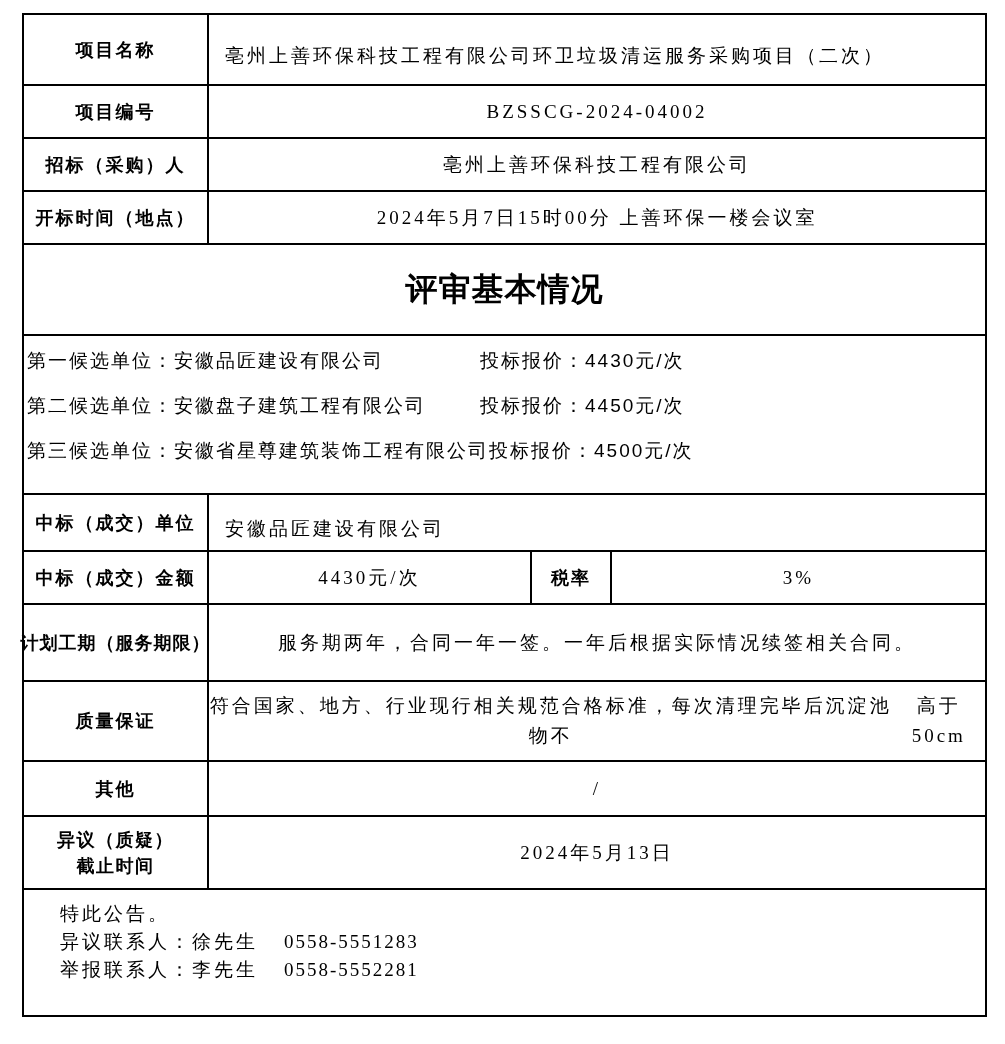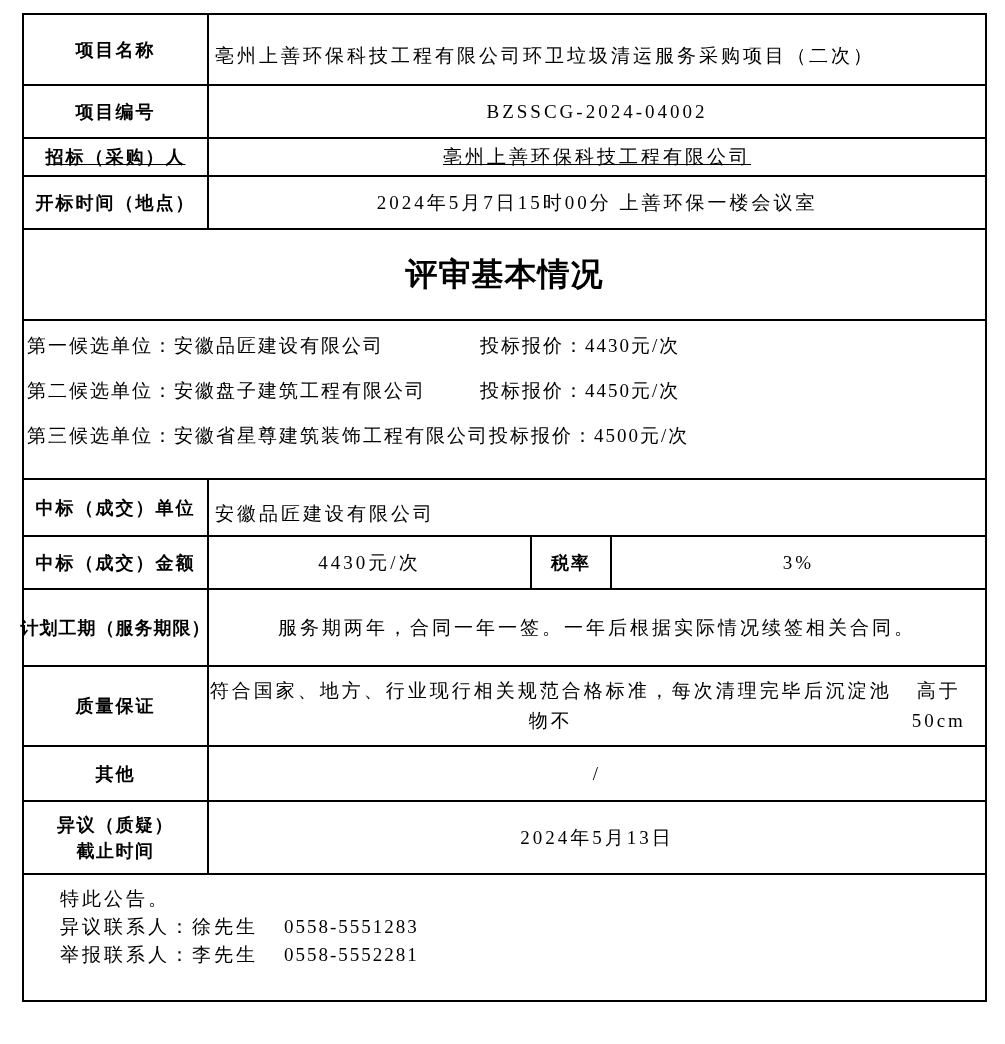--- a/index.html
+++ b/index.html
@@ -2,43 +2,43 @@
 <html><head>
 <meta charset="utf-8">
 <style>
   html,body{margin:0;padding:0;background:#ffffff;}
   .page{position:relative;width:1005px;height:1044px;background:#ffffff;color:#000;overflow:hidden;}
   .doc-table{position:absolute;left:22px;top:13px;width:965px;box-sizing:border-box;
              border:2px solid #000;background:#fff;}
   .row{display:flex;box-sizing:border-box;border-bottom:2px solid #000;}
   .row:last-child{border-bottom:none;}
   
-  .r1{height:71px;}  .r2{height:53px;}  .r3{height:38px;text-decoration:underline;}  .r4{height:53px;}
+  .r1{height:71px;}  .r2{height:53px;}  .r3{height:53px;}  .r4{height:53px;}
   .r5{height:91px;}  .r6{height:159px;} .r7{height:57px;}  .r8{height:53px;}
   .r9{height:77px;}  .r10{height:80px;} .r11{height:55px;} .r12{height:73px;}
   .r13{height:125px;}
   
   .label{width:185px;flex:0 0 185px;box-sizing:border-box;border-right:2px solid #000;
          display:flex;align-items:center;justify-content:center;text-align:center;
          font-family:"Liberation Sans",sans-serif;font-weight:bold;font-size:18px;
          letter-spacing:2px;overflow:visible;}
   .label.clip{white-space:nowrap;letter-spacing:1px;}
   .label.two-line{flex-direction:column;line-height:26px;letter-spacing:1.5px;}
   .value{flex:1 1 auto;display:flex;align-items:center;justify-content:center;text-align:center;
          font-family:"Liberation Serif",serif;font-size:19px;letter-spacing:3px;min-width:0;}
-  .value.left{justify-content:flex-start;padding-left:6px;text-align:left;margin-top:12px;}
+  .value.left{justify-content:flex-start;padding-left:16px;text-align:left;margin-top:12px;}
   .value.two-line{flex-direction:row;line-height:30px;}
   
   .title-row{align-items:center;justify-content:center;}
   .review-title{font-family:"Liberation Serif",serif;font-weight:bold;font-size:32px;
                 letter-spacing:1px;text-align:center;}
   
   .cands{flex-direction:column;padding:2px 0 0 3px;}
   .cand-line{height:45px;display:flex;align-items:center;
-             font-family:Liberation Serif, serif;font-size:19px;letter-spacing:2px;}
+             font-family:Liberation Sans, sans-serif;font-size:19px;letter-spacing:2px;}
   .cand-unit{flex:0 0 auto;min-width:453px;white-space:nowrap;}
   .cand-bid{flex:0 0 auto;white-space:nowrap;}
   
   .amt-value{flex:0 0 323px;width:323px;box-sizing:border-box;border-right:2px solid #000;}
   .tax-label{width:80px;flex:0 0 80px;box-sizing:border-box;border-right:2px solid #000;
              display:flex;align-items:center;justify-content:center;
              font-family:"Liberation Sans",sans-serif;font-weight:bold;font-size:18px;letter-spacing:2px;}
   .tax-value{flex:1 1 auto;}
   
   .footer-block{flex-direction:column;padding:10px 0 0 4px;

